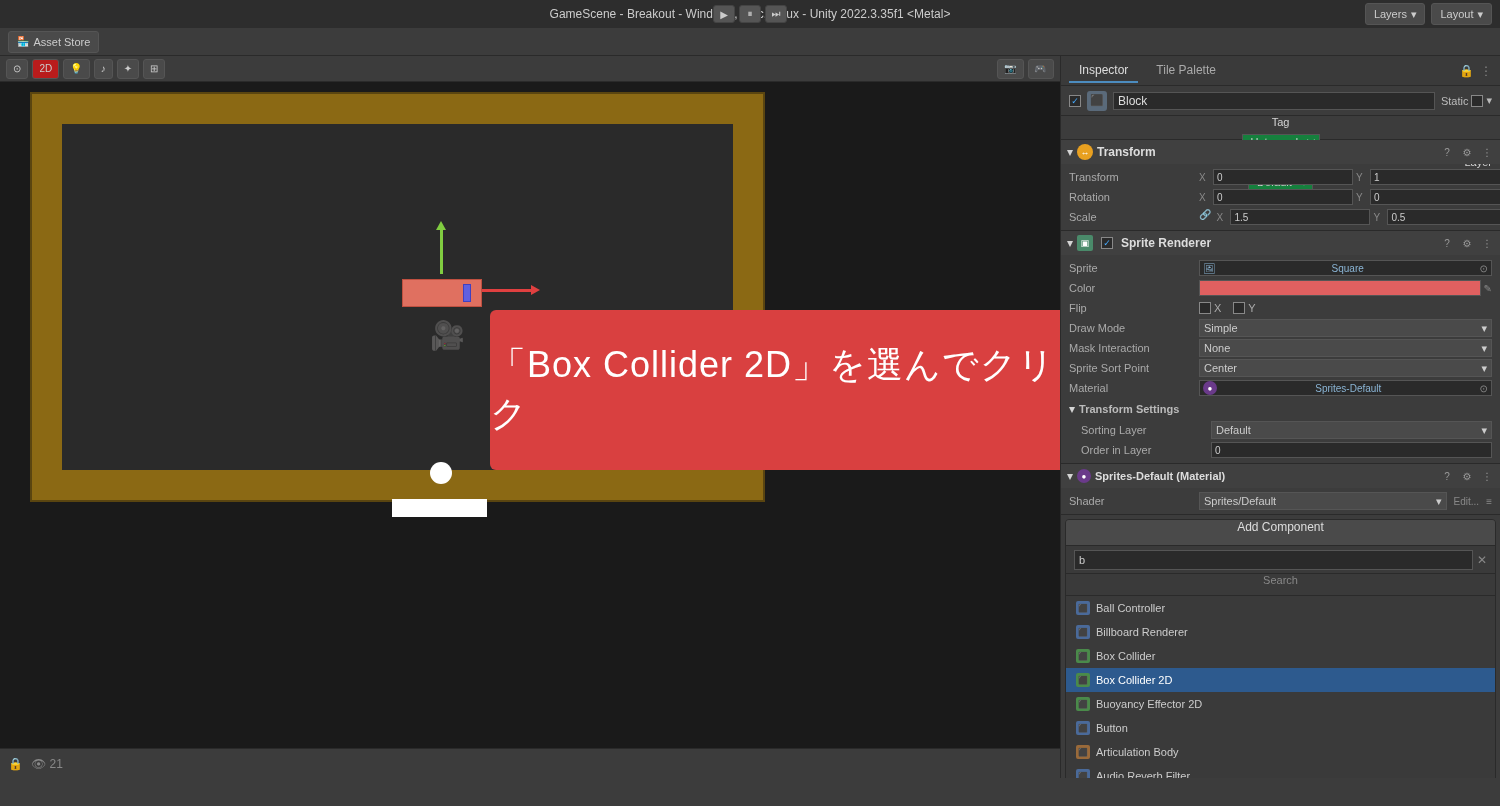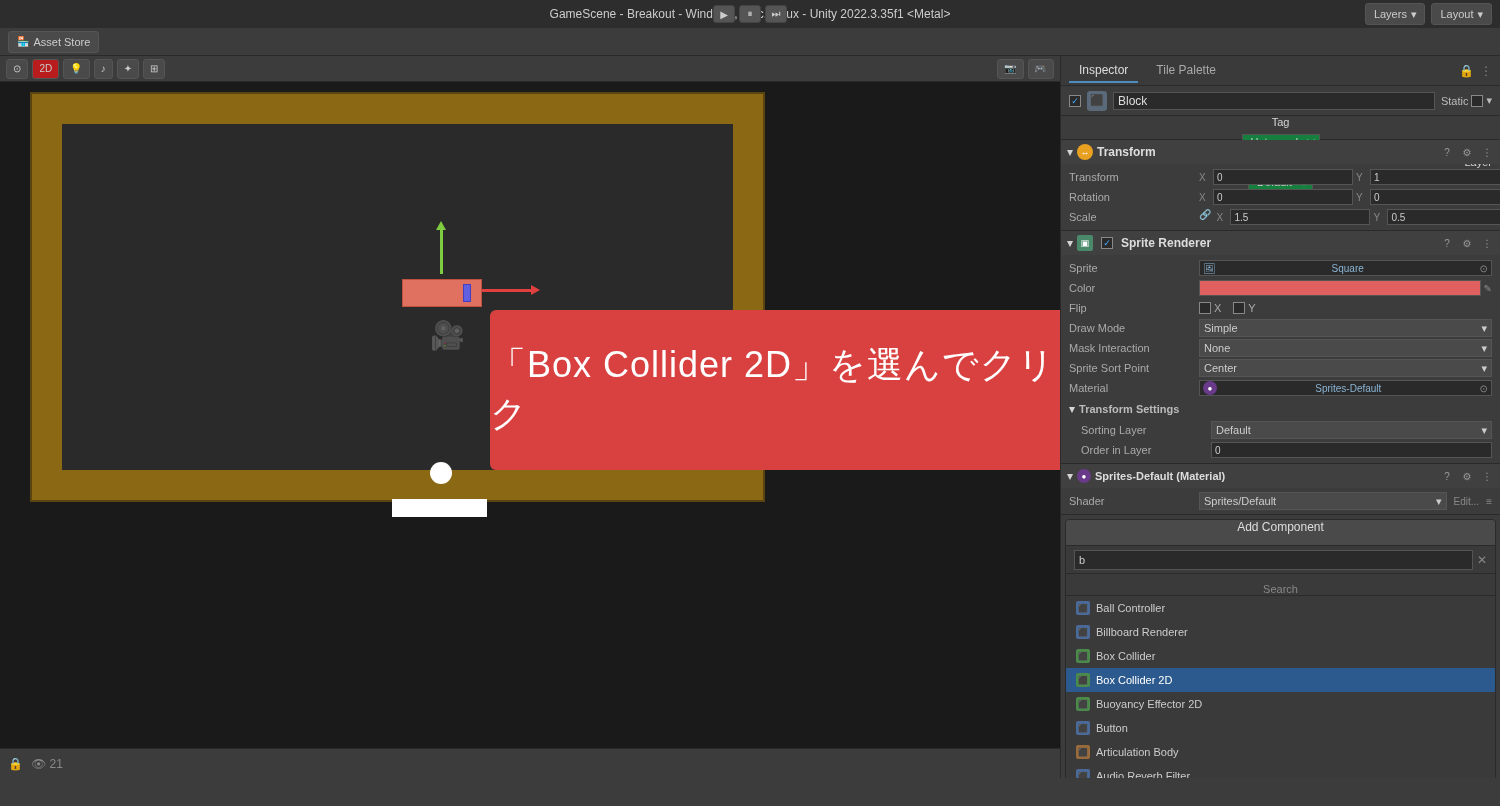--- a/index.html
+++ b/index.html
@@ -539,21 +539,21 @@
       padding: 0 4px;
     }
     #search-clear {
       color: #888;
       cursor: pointer;
       font-size: 12px;
     }
     #search-label {
       height: 22px;
       display: flex;
-      align-items: flex-end;
+      align-items: flex-start;
       justify-content: center;
       font-size: 11px;
       color: #888;
       border-bottom: 1px solid #2a2a2a;
     }
 
     
     #component-list {
       max-height: 260px;
       overflow-y: auto;

